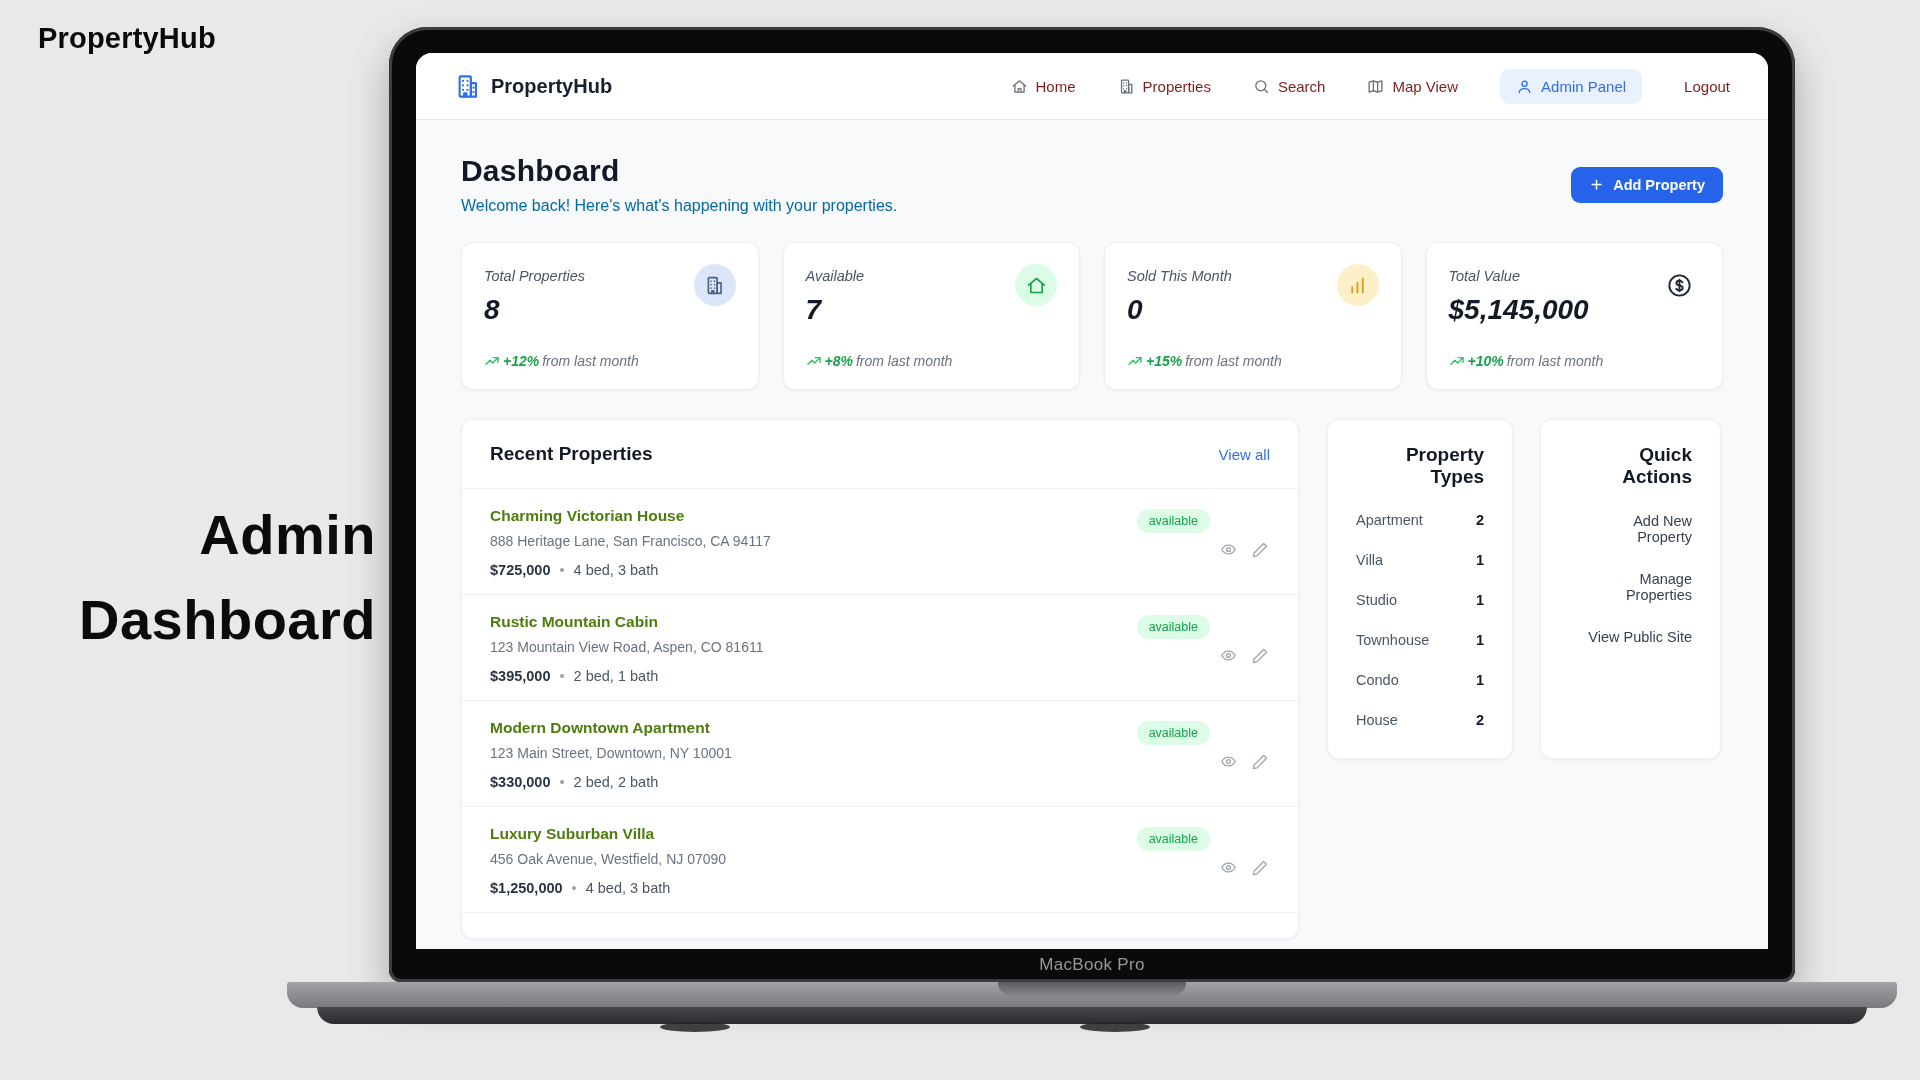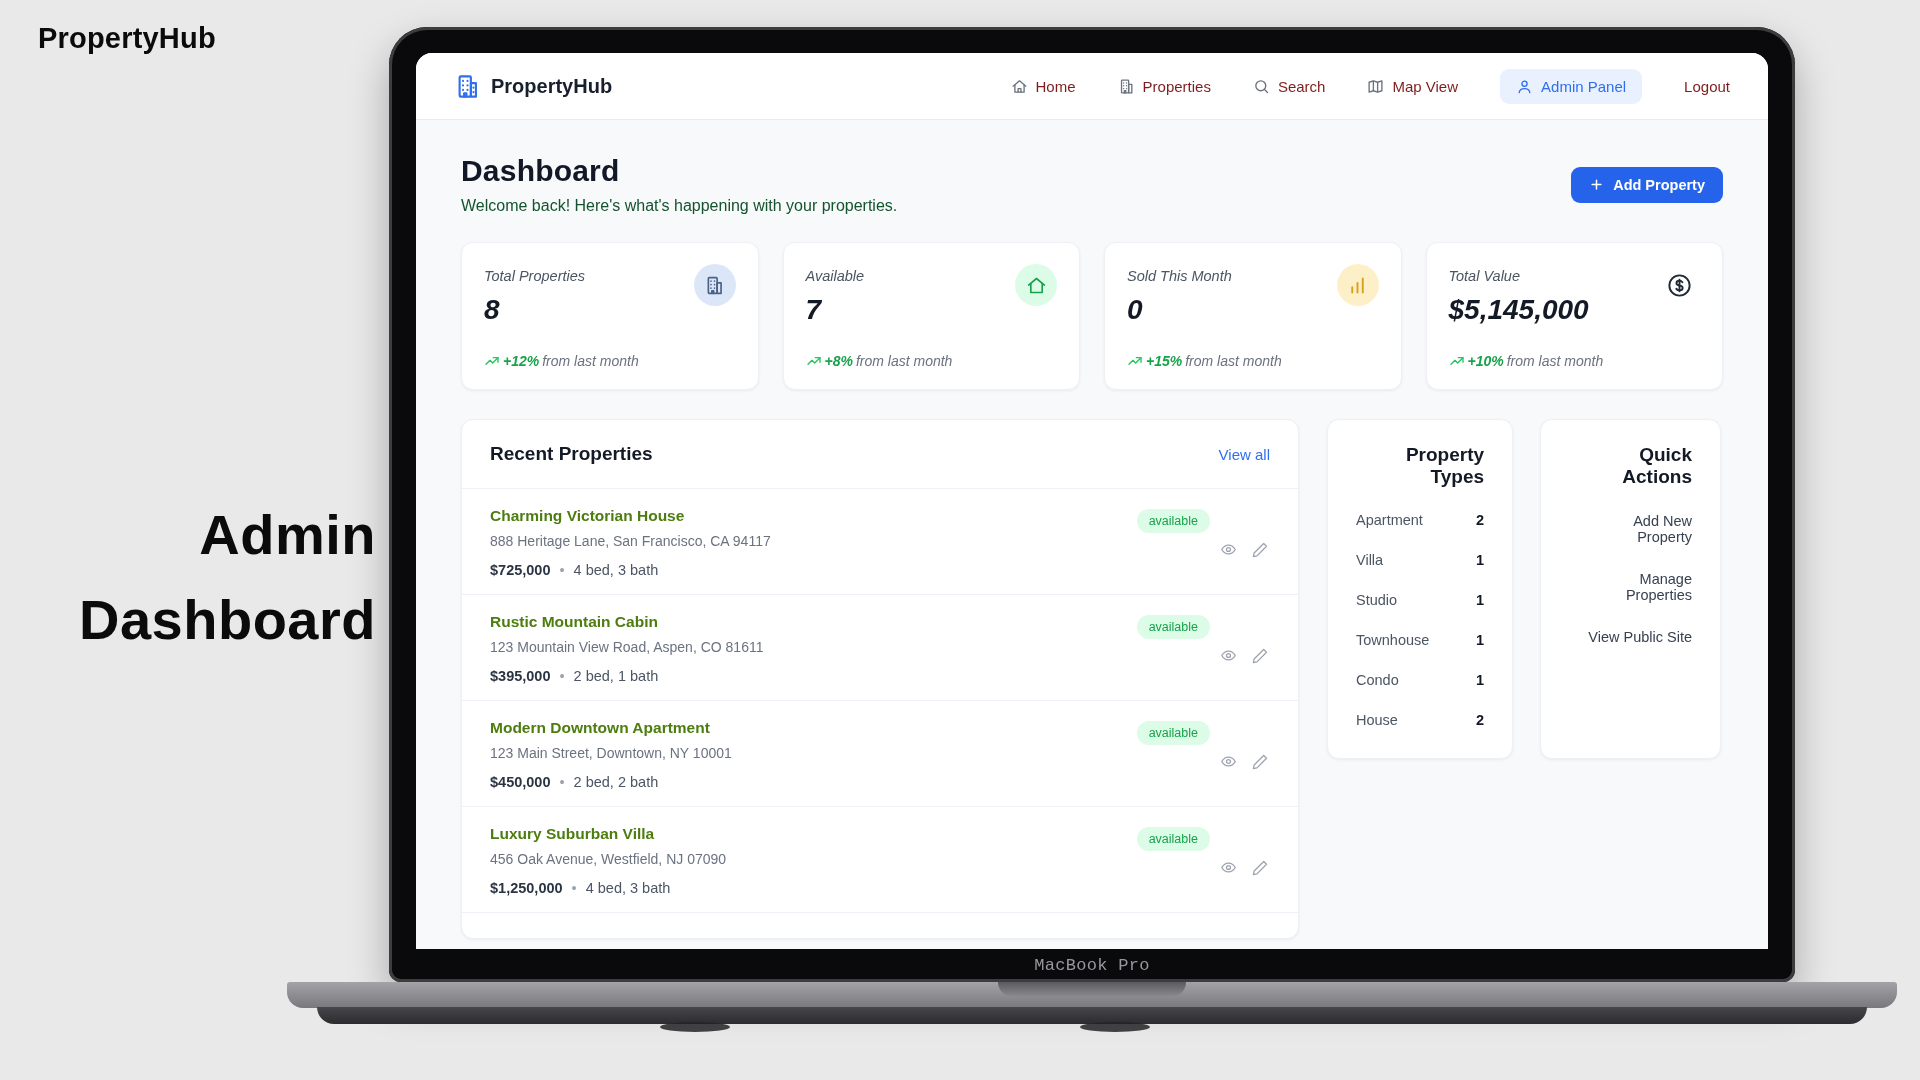--- a/index.html
+++ b/index.html
@@ -12,21 +12,21 @@
   .side-headline { position:absolute; left:0; top:492px; width:376px; text-align:right;
     font-size:56px; font-weight:700; color:#0b0b0c; line-height:1.52; letter-spacing:.5px; }
 
   
   .laptop-screen { position:absolute; left:389px; top:27px; width:1406px; height:955px;
     background:#0a0a0c; border-radius:38px 38px 12px 12px;
     box-shadow:inset 0 0 0 3px #3d3d40, 0 18px 40px rgba(0,0,0,.28); }
   .screen { position:absolute; left:27px; top:26px; width:1352px; height:896px;
     background:#ffffff; border-radius:16px 16px 0 0; overflow:hidden; }
   .chin-label { position:absolute; left:0; right:0; bottom:7px; text-align:center;
-    font-size:17px; color:#97979c; letter-spacing:.3px;font-family:Liberation Mono, monospace; }
+    font-size:17px; color:#97979c; letter-spacing:.3px; }
   .laptop-base { position:absolute; left:287px; top:982px; width:1610px; height:26px;
     background:linear-gradient(#a2a2a7,#78787d); border-radius:3px 3px 16px 16px; }
   .base-notch { position:absolute; left:50%; top:0; transform:translateX(-50%);
     width:188px; height:15px; background:linear-gradient(#5a5a5f,#8b8b90);
     border-radius:0 0 90px 90px; }
   .base-under { position:absolute; left:317px; top:1007px; width:1550px; height:17px;
     background:linear-gradient(#47474b,#2c2c2f); border-radius:0 0 22px 22px; }
   .foot { position:absolute; top:1022px; width:70px; height:10px; border-radius:50%;
     background:#232326; opacity:.85; }
   .foot.f1 { left:660px; } .foot.f2 { left:1080px; }
@@ -41,21 +41,21 @@
   .nav-link { display:flex; align-items:center; gap:8px; font-size:15px; color:#7f1d1d;
     cursor:pointer; white-space:nowrap; }
   .nav-link svg { width:17px; height:17px; color:#6b7280; }
   .nav-link.active { background:#eaf1fe; color:#2f6fed; padding:9px 16px; border-radius:9px; }
   .nav-link.active svg { color:#2f6fed; }
 
   
   .main { height:829px; background:#f7f9fb; padding:34px 45px 0; }
   .page-head { display:flex; align-items:center; }
   .page-title { font-size:30px; font-weight:700; color:#121826; letter-spacing:.2px; }
-  .page-sub { margin-top:9px; font-size:16px; color:#14532d; }
+  .page-sub { margin-top:9px; font-size:16px; color:#0369a1; }
   .add-btn { margin-left:auto; align-self:center; display:flex; align-items:center; gap:9px;
     background:#2563eb; color:#fff; border:none; border-radius:9px; padding:10px 18px;
     font-size:14.5px; font-weight:600; font-family:inherit; cursor:pointer; }
   .add-btn svg { width:15px; height:15px; }
 
   
   .stats { display:flex; gap:24px; margin-top:27px;font-style:italic; }
   .stat-card { flex:1; background:#fff; border-radius:12px; padding:21px 22px 20px;
     box-shadow:0 1px 3px rgba(16,24,40,.06); border:1px solid #eef0f4; }
   .stat-top { display:flex; align-items:flex-start; }
@@ -321,21 +321,21 @@
               <svg viewBox="0 0 24 24" fill="none" stroke="currentColor" stroke-width="1.8" stroke-linecap="round" stroke-linejoin="round">
                   <path d="m16.5 3.5 4 4L7 21l-5 1 1-5L16.5 3.5z"></path>
                 </svg>
             </span>
           </div>
 
           <div class="prop-row">
             <div class="prop-name">Modern Downtown Apartment</div>
             <div class="prop-addr">123 Main Street, Downtown, NY 10001</div>
             <div class="prop-price-row">
-              <span class="prop-price">$450,000</span>
+              <span class="prop-price">$330,000</span>
               <span class="dot">•</span>
               <span class="prop-meta">2 bed, 2 bath</span>
             </div>
             <span class="badge">available</span>
             <span class="row-actions">
               <svg viewBox="0 0 24 24" fill="none" stroke="currentColor" stroke-width="1.8" stroke-linecap="round" stroke-linejoin="round">
                   <path d="M2.5 12S6 5.8 12 5.8 21.5 12 21.5 12 18 18.2 12 18.2 2.5 12 2.5 12z"></path>
                   <circle cx="12" cy="12" r="2.8"></circle>
                 </svg>
               <svg viewBox="0 0 24 24" fill="none" stroke="currentColor" stroke-width="1.8" stroke-linecap="round" stroke-linejoin="round">

